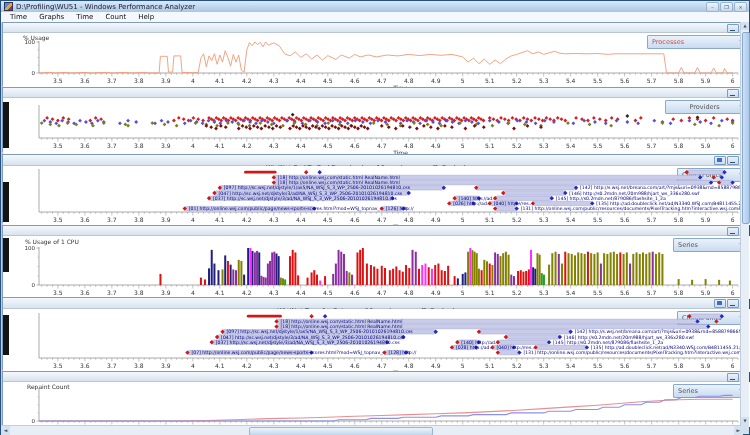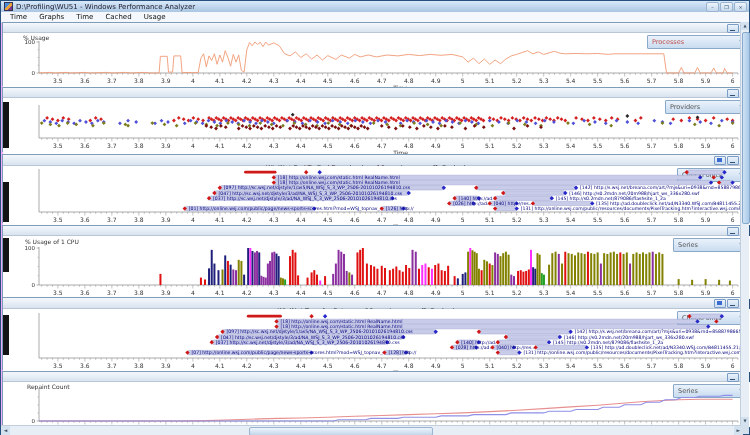--- a/index.html
+++ b/index.html
@@ -69,22 +69,22 @@
     <span class="win-btns">
         <span class="win-btn">–</span>
         <span class="win-btn">❐</span>
         <span class="win-btn">×</span>
       </span>
   </div>
   <div class="menubar">
       <span class="menu-item">Time</span>
       <span class="menu-item">Graphs</span>
       <span class="menu-item">Time</span>
-      <span class="menu-item">Cached</span>
-      <span class="menu-item">Usage</span>
+      <span class="menu-item">Count</span>
+      <span class="menu-item">Help</span>
     </div>
   <div id="panels">
       <div class="panel" style="top: 21px; height: 64px;">
         <div class="panel-head" style="height: 9px;"><span class="panel-title" style="line-height: 9px;">CPU Usage by Process (Thread Priority &gt;= 0)</span><span class="head-btns">
             <span class="head-btn">
               <span class="bar"></span>
             </span>
           </span></div>
         <div class="panel-body" style="height: 55px;">
           <div class="ylabel" style="left: 20px; top: 1px;">% Usage</div>
@@ -265,21 +265,21 @@
       </div>
       <div class="panel" style="top: 86px; height: 65px;">
         <div class="panel-head" style="height: 9px;"><span class="panel-title" style="line-height: 9px;">Generic Events</span><span class="head-btns">
             <span class="head-btn">
               <span class="bar"></span>
             </span>
           </span></div>
         <div class="panel-body" style="height: 56px;">
           <div class="left-flag" style="top: 4px; height: 46px;"></div>
           <div class="legend" style="right: 8px; width: 82px;">
-            <span class="legend-label" style="color: rgb(85, 85, 85);">Providers</span>
+            <span class="legend-label" style="color: rgb(85, 85, 85); text-align: center;">Providers</span>
             <span class="funnel"></span>
           </div>
           <svg class="chart" width="741" height="56">
             <line x1="36" y1="40" x2="735" y2="40" stroke="#888" stroke-width="0.7"></line>
             <line x1="38.69884169884164" y1="40" x2="38.69884169884164" y2="41.8" stroke="#888" stroke-width="0.5"></line>
             <line x1="44.09652509652504" y1="40" x2="44.09652509652504" y2="41.8" stroke="#888" stroke-width="0.5"></line>
             <line x1="49.49420849420845" y1="40" x2="49.49420849420845" y2="41.8" stroke="#888" stroke-width="0.5"></line>
             <line x1="54.89189189189186" y1="40" x2="54.89189189189186" y2="43.5" stroke="#888" stroke-width="0.5"></line>
             <line x1="60.289575289575254" y1="40" x2="60.289575289575254" y2="41.8" stroke="#888" stroke-width="0.5"></line>
             <line x1="65.68725868725866" y1="40" x2="65.68725868725866" y2="41.8" stroke="#888" stroke-width="0.5"></line>

